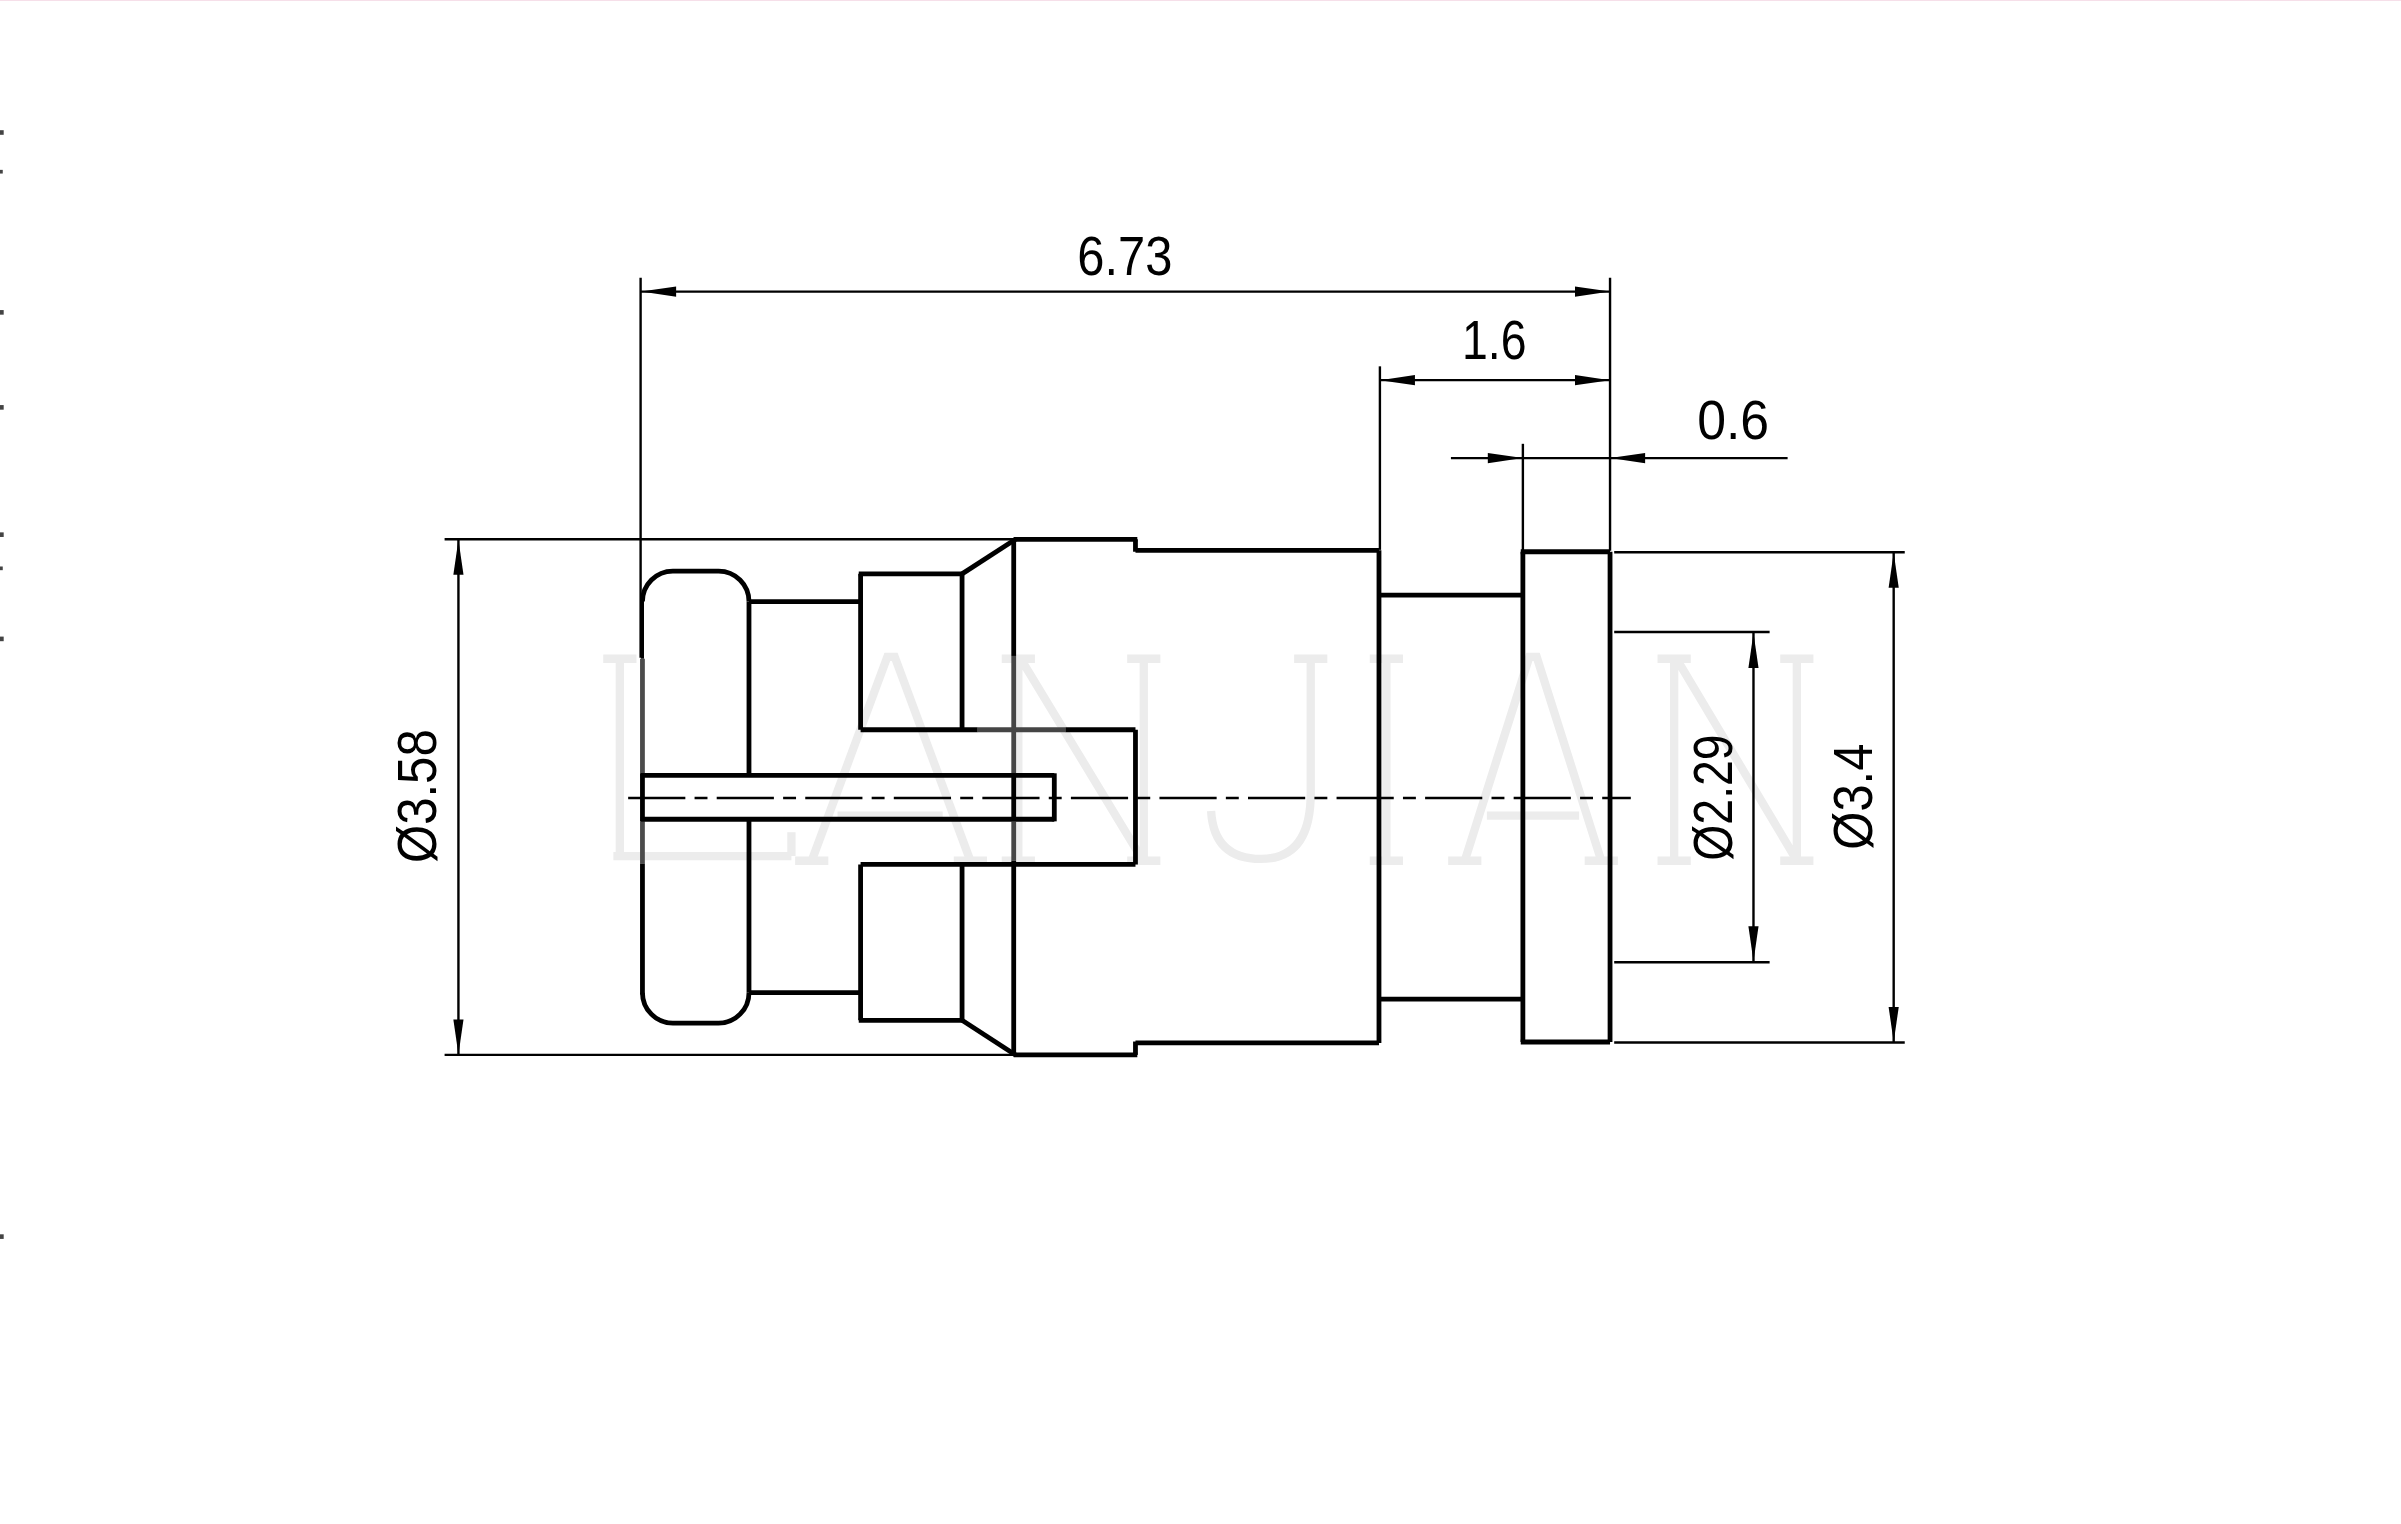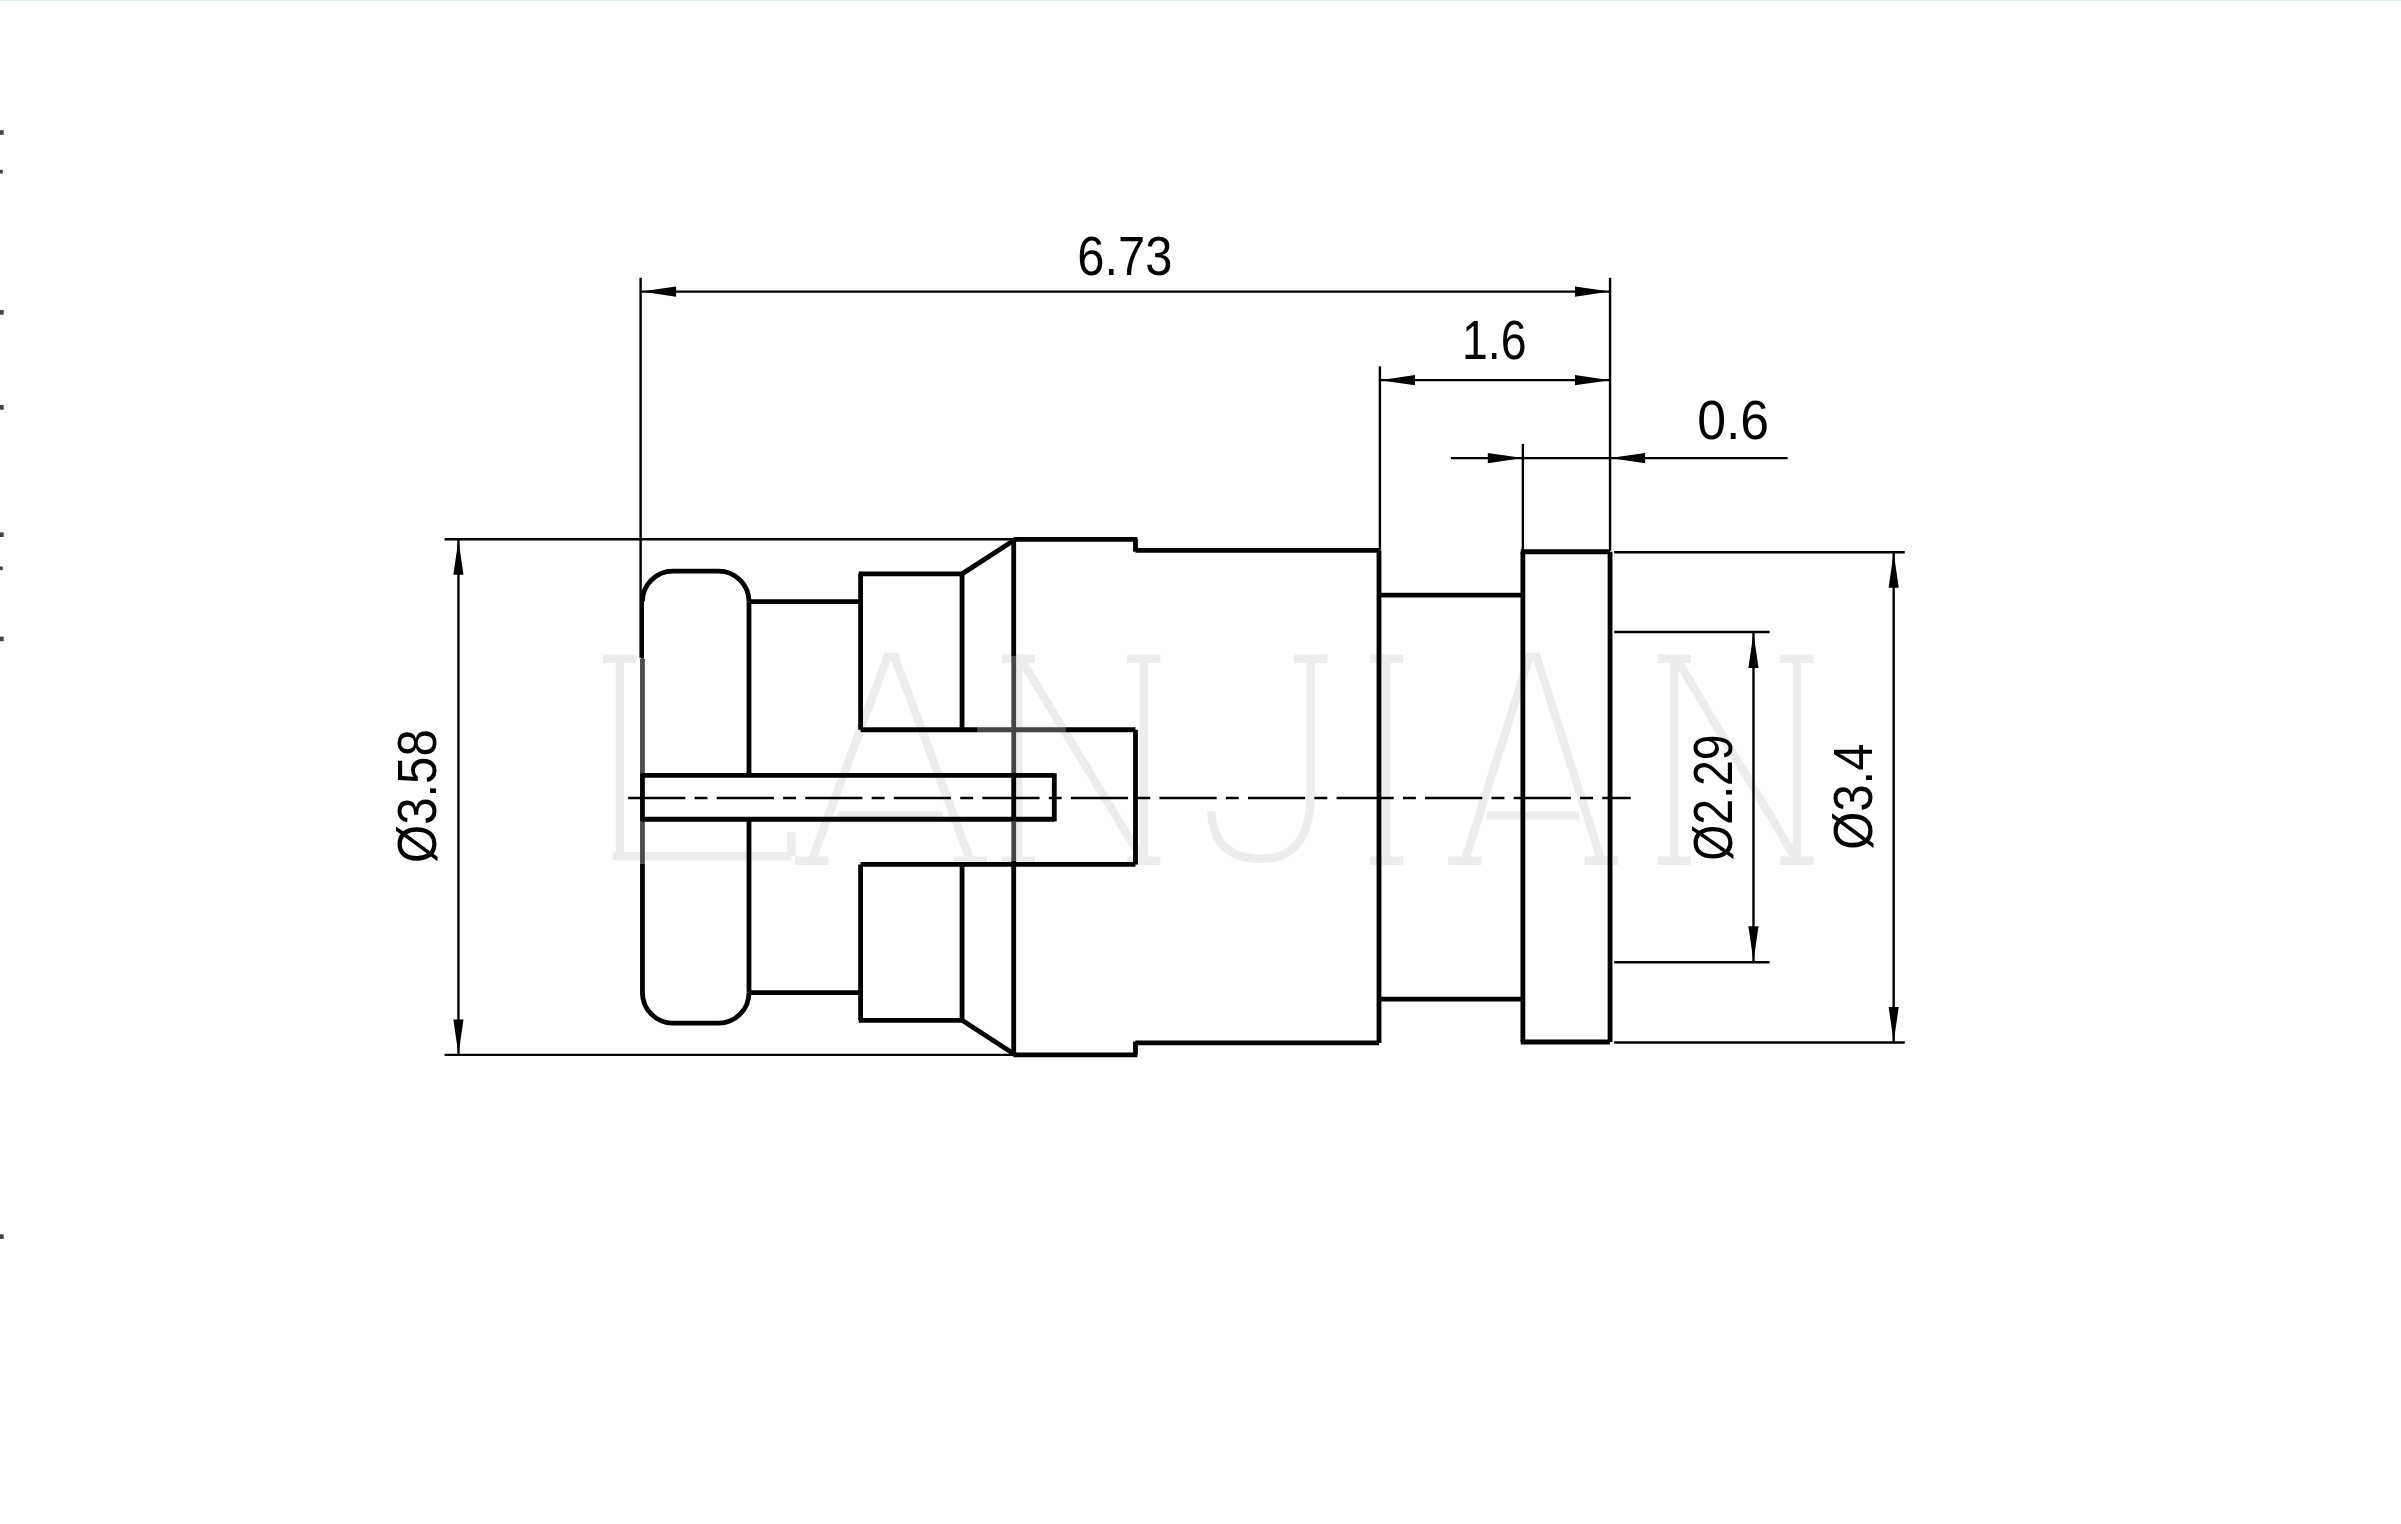--- a/index.html
+++ b/index.html
@@ -1,16 +1,16 @@
 <!DOCTYPE html>
 <html style="font-size:14.8px"><head>
 <meta charset="utf-8">
 <style>
   html,body{margin:0;padding:0;background:#fff;}
-  .page{position:relative;width:2401px;height:1525px;background:#0f766e;overflow:hidden;
+  .page{position:relative;width:2401px;height:1525px;background:#be185d;overflow:hidden;
         font-family:"Liberation Sans", sans-serif;}
 </style>
 </head>
 <body>
 <div class="page">
 <svg width="2401" height="1525" viewBox="0 0 2603 1653" xmlns="http://www.w3.org/2000/svg">
   <rect x="0" y="0" width="2603" height="1653" fill="#ffffff"></rect>
 
   <g stroke="#ececec" stroke-width="9" fill="none" stroke-linecap="butt">
     <path d="M672 712 L672 928 M665 928 L858 928 M858 928 L858 902"></path>

